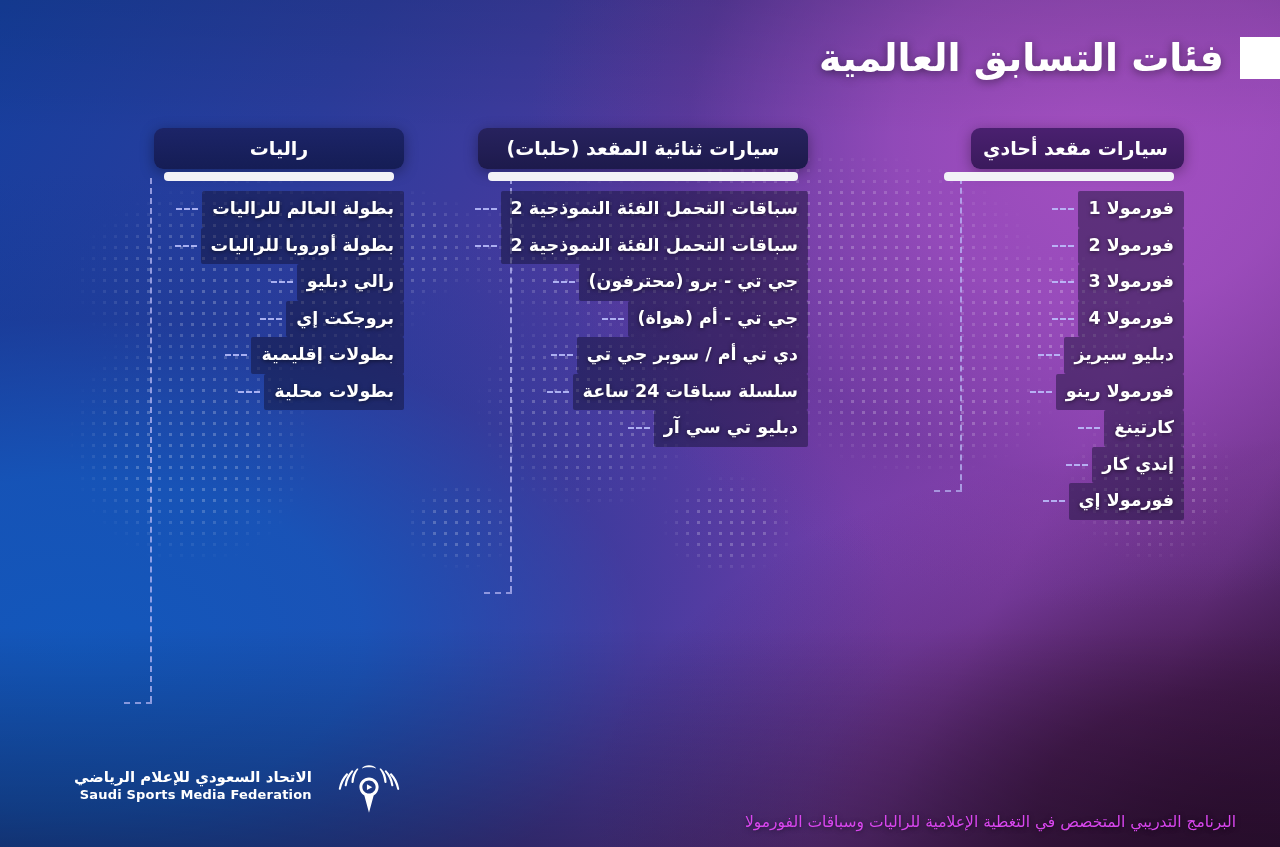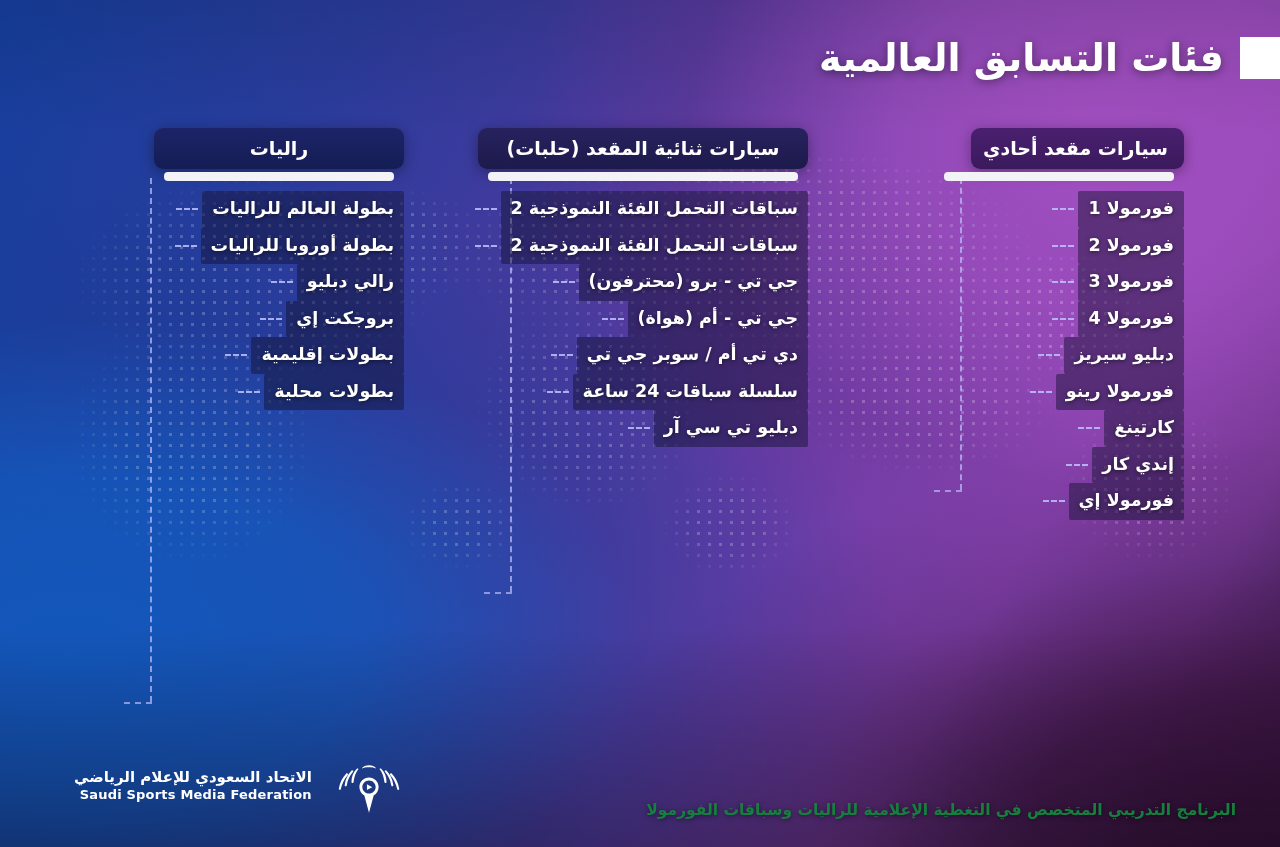--- a/index.html
+++ b/index.html
@@ -165,22 +165,22 @@
     height: 0;
     border-top: 2px dashed rgba(185,185,245,0.70);
   }
   .foot-single { right: 1128px; top: 702px; width: 28px; }
   .foot-double { right: 768px;  top: 592px; width: 28px; }
   .foot-rally  { right: 318px;  top: 490px; width: 28px; }
 
   
   .footer-caption {
     position: absolute;
-    bottom: 28px; right: 44px;
-    font-size: 15.5px; font-weight: 700; color: #15803d;
+    bottom: 16px; right: 44px;
+    font-size: 15.5px; font-weight: 400; color: #d946ef;
     text-shadow: 0 1px 5px rgba(0,0,0,0.5);
   }
   .brand {
     position: absolute;
     bottom: 24px; left: 28px;
     display: flex; align-items: center; gap: 20px;
     direction: rtl;
     margin-left: 46px;
   }
   .brand-text {

